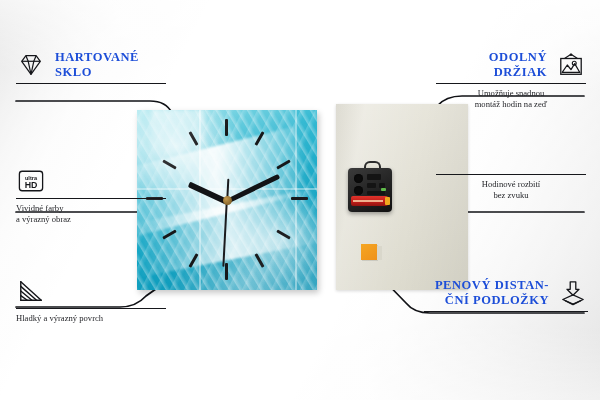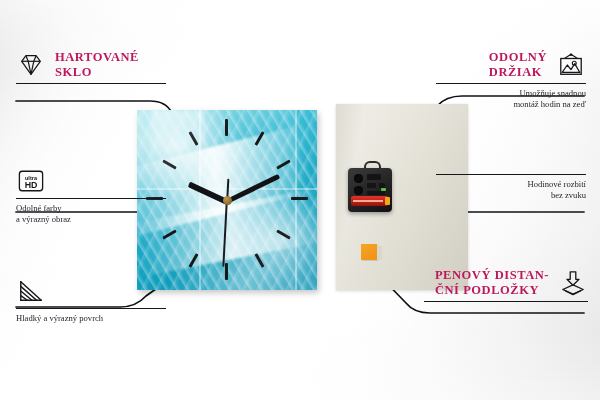--- a/index.html
+++ b/index.html
@@ -125,38 +125,38 @@
   .pivot{position:absolute;left:86px;top:86px;width:9px;height:9px;border-radius:50%;
     background:radial-gradient(circle at 35% 32%, #c49a4e, #6d4f1e);}
 
   
   .feat{position:absolute;}
   .feat .row{display:flex;align-items:center;gap:9px;}
   .feat.right .row{flex-direction:row-reverse;}
   .ttl{
     font-family:"Liberation Serif", serif;
     font-weight:bold;font-size:12.5px;line-height:14.5px;
-    letter-spacing:.55px;color:#be185d;text-transform:uppercase;
+    letter-spacing:.55px;color:#1d4ed8;text-transform:uppercase;
     white-space:pre-line;
   }
-  .feat.right .ttl{text-align:left;}
+  .feat.right .ttl{text-align:right;}
   .rule{height:1px;background:#16171b;margin:4px 0 4px 0;}
   .sub{
     font-family:"Liberation Serif", serif;
     font-size:8.6px;line-height:11px;color:#26272b;white-space:pre-line;
   }
-  .feat.right .sub{text-align:right;}
+  .feat.right .sub{text-align:center;}
   .ico{width:30px;height:26px;flex:0 0 30px;display:block;}
 
   .f-hart{left:16px;top:50px;width:150px;}
   .f-hd  {left:16px;top:168px;width:150px;}
   .f-brus{left:16px;top:278px;width:150px;}
   .f-drz {left:436px;top:50px;width:150px;}
   .f-tich{left:436px;top:170px;width:150px;}
-  .f-pena{left:424px;top:268px;width:164px;}
+  .f-pena{left:424px;top:278px;width:164px;}
 </style>
 </head>
 <body>
 
 <div id="stage">
 
   <div class="bg-base"></div>
   <div class="bg-sheen"></div>
   <div class="bg-vig"></div>
 
@@ -261,21 +261,21 @@
 
   <div class="feat f-hd">
     <div class="row">
       <svg class="ico" viewBox="0 0 32 28">
         <rect x="3.5" y="3.5" width="25" height="21" rx="3" fill="none" stroke="#15161a" stroke-width="1.4"></rect>
         <text x="16" y="12.6" font-family="Liberation Sans, sans-serif" font-size="6" font-weight="bold" text-anchor="middle" fill="#15161a">ultra</text>
         <text x="16" y="21.5" font-family="Liberation Sans, sans-serif" font-size="9.5" font-weight="bold" text-anchor="middle" fill="#15161a">HD</text>
       </svg>
     </div>
     <div class="rule"></div>
-    <div class="sub">Odolné farby
+    <div class="sub">Vividné farby
 a výrazný obraz</div>
   </div>
 
   <div class="feat f-brus">
     <div class="row">
       <svg class="ico" viewBox="0 0 32 28">
         <g stroke="#15161a" stroke-width="1.5" stroke-linecap="round">
           <line x1="5" y1="4" x2="27" y2="24"></line>
           <line x1="5" y1="9" x2="22" y2="24"></line>
           <line x1="5" y1="14" x2="17" y2="24"></line>

